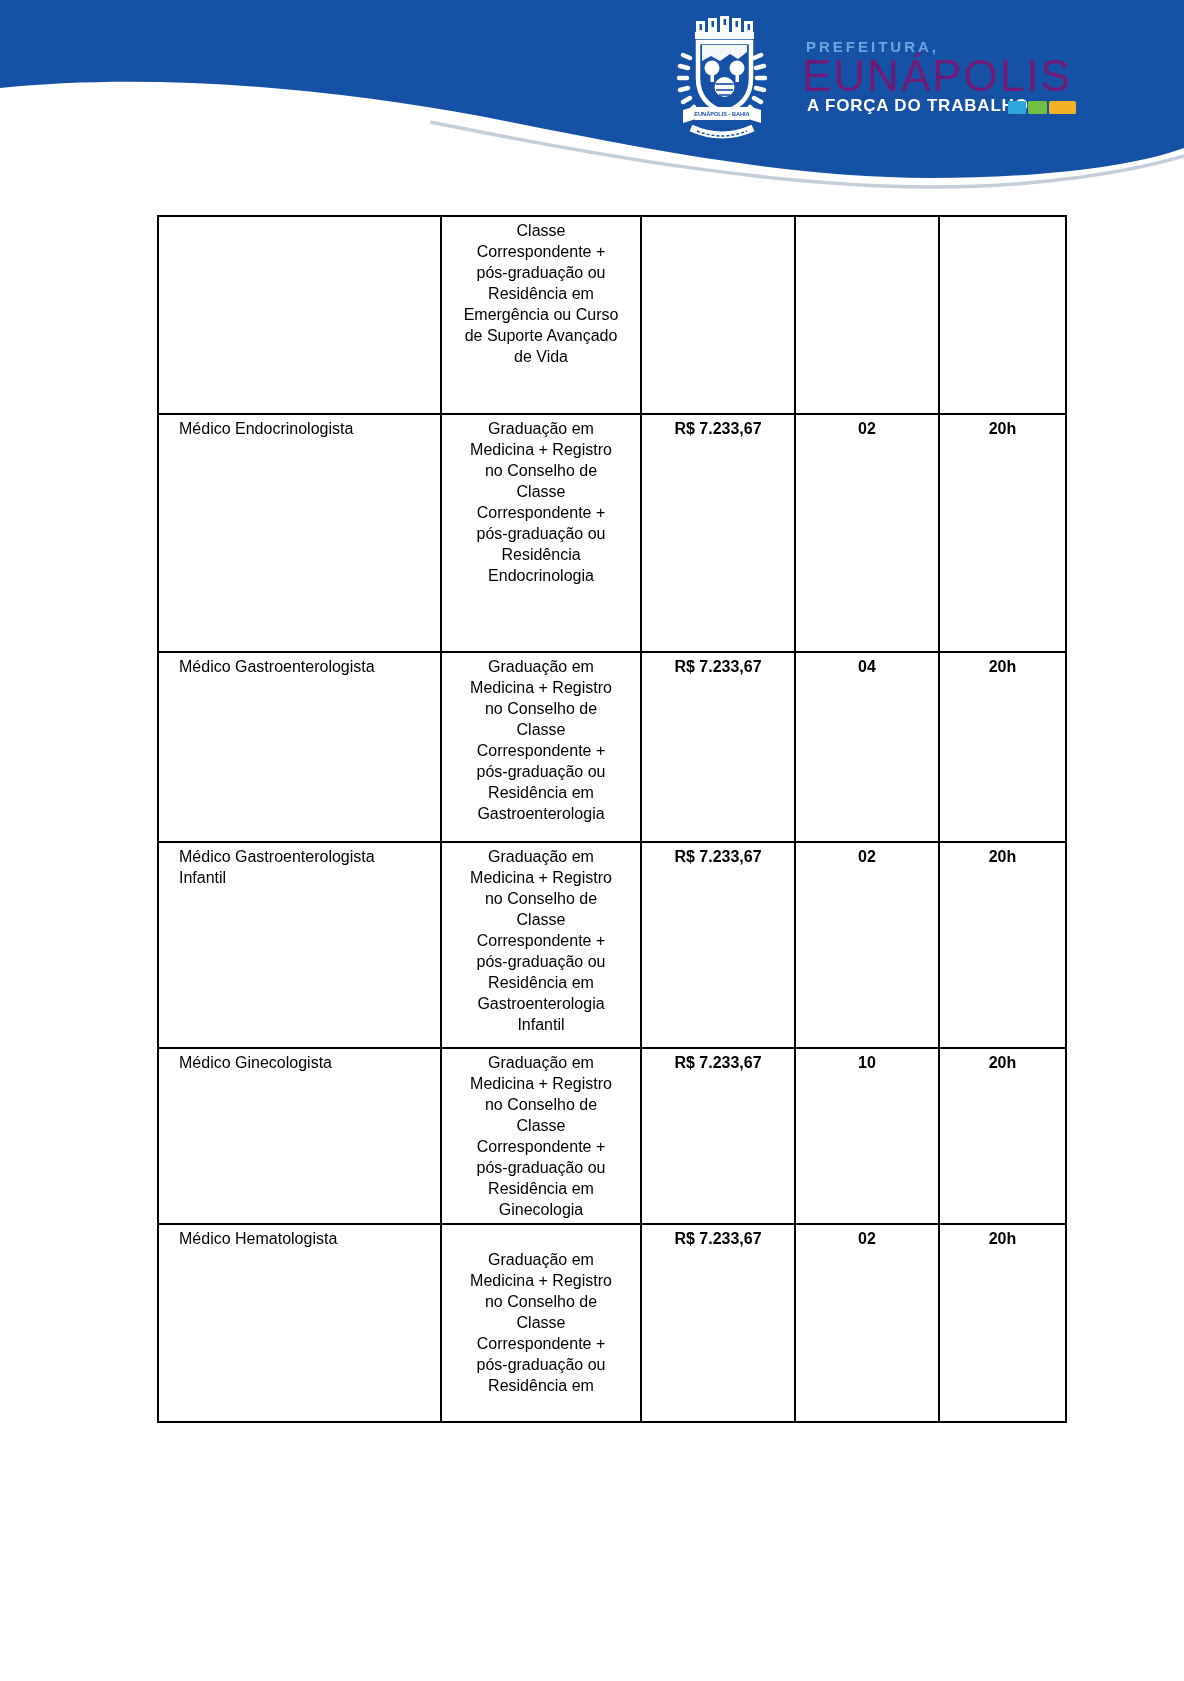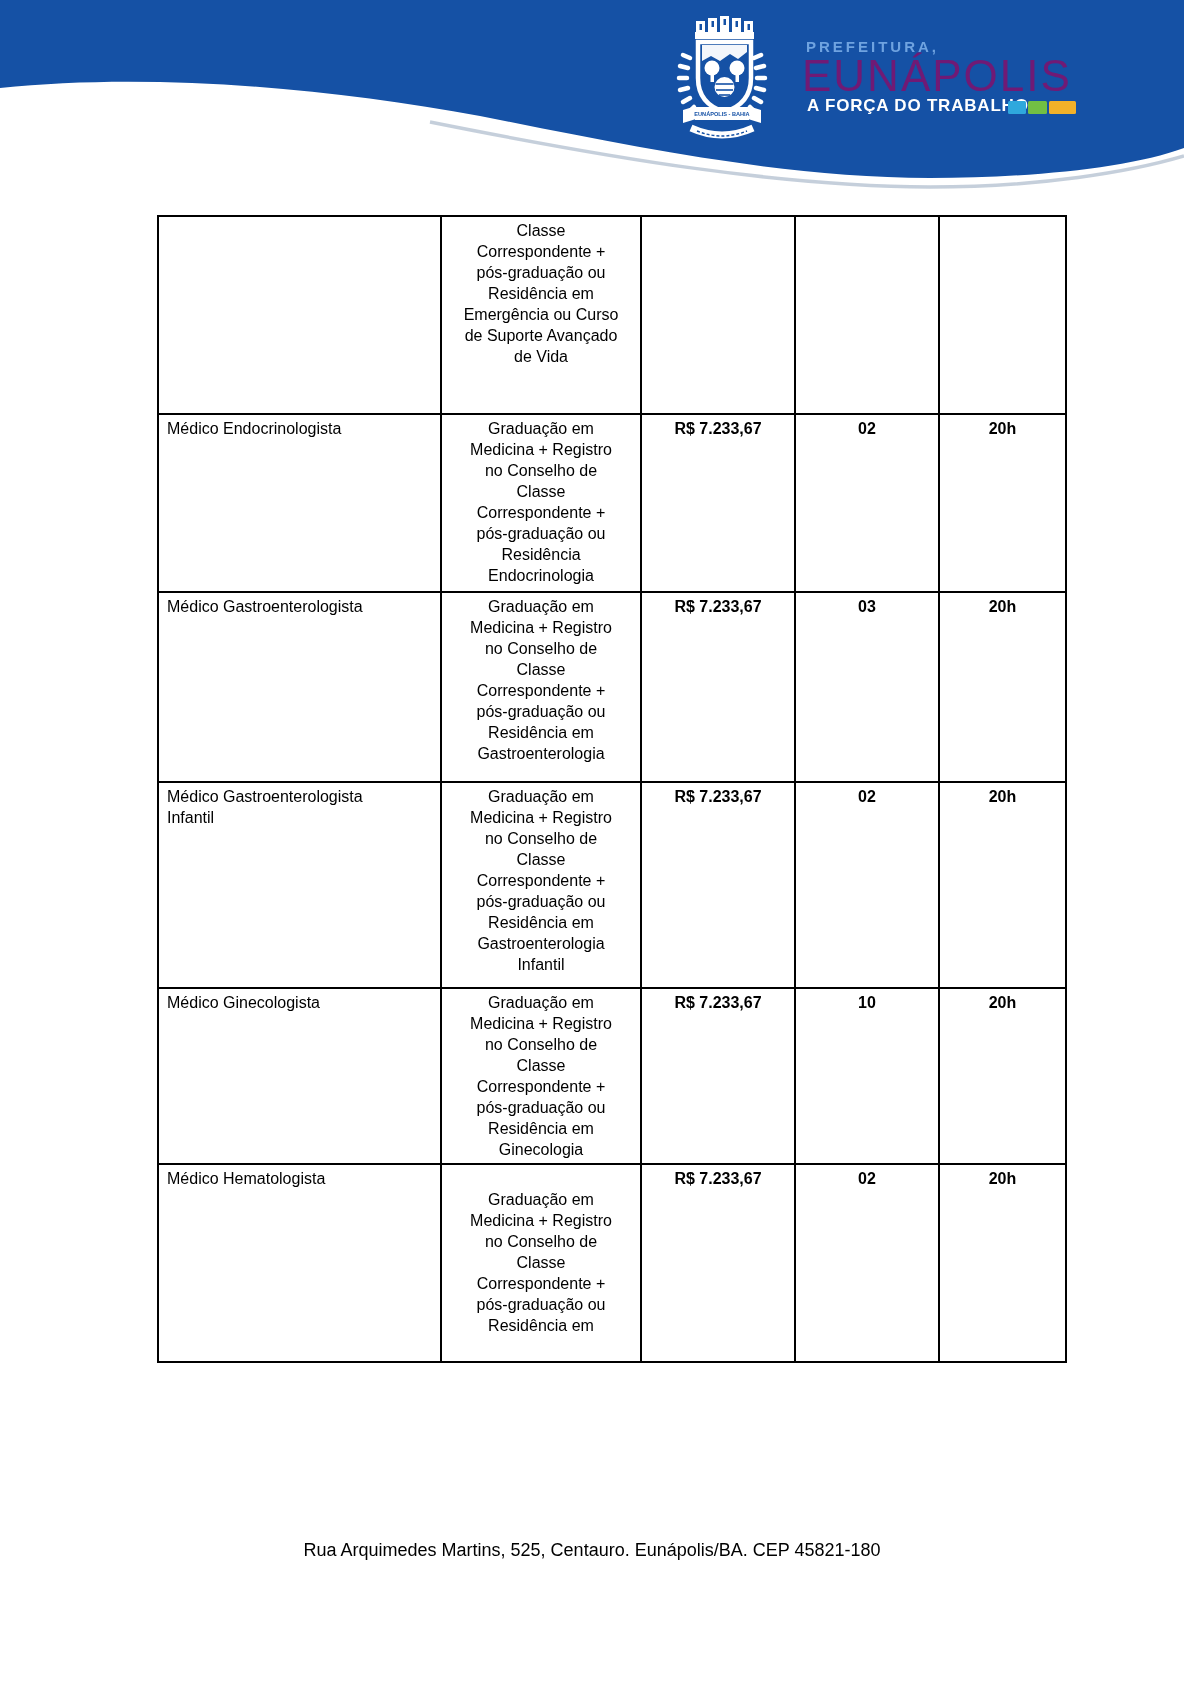--- a/index.html
+++ b/index.html
@@ -29,21 +29,21 @@
   .bar-lb{width:18px;background:#2fa8dd;}
   .bar-gr{width:19px;background:#72bf44;}
   .bar-yl{width:27px;background:#f2b129;}
   
   table.positions{
     position:absolute;left:157px;top:215px;width:908px;
     border-collapse:collapse;table-layout:fixed;
   }
   table.positions td{
     border:2px solid #000;vertical-align:top;
-    font-size:16px;line-height:21px;padding:3px 8px;
+    font-size:16px;line-height:21px;padding:3px 20px;
     overflow:hidden;
   }
   td.pos{text-align:left;padding-left:9px;white-space:pre-line;}
   td.req{text-align:center;white-space:pre-line;}
   td.num{text-align:center;font-weight:bold;}
   .clip{height:148px;overflow:hidden;white-space:pre-line;}
   
   #footer{
     position:absolute;left:0;top:1538px;width:1184px;text-align:center;
     font-size:18px;line-height:25px;color:#000;
@@ -134,21 +134,21 @@
 Correspondente +
 pós-graduação ou
 Residência em
 Emergência ou Curso
 de Suporte Avançado
 de Vida</td>
         <td class="num"></td>
         <td class="num"></td>
         <td class="num"></td>
       </tr>
-      <tr style="height:178px">
+      <tr style="height:238px">
         <td class="pos">Médico Endocrinologista</td>
         <td class="req">Graduação em
 Medicina + Registro
 no Conselho de
 Classe
 Correspondente +
 pós-graduação ou
 Residência
 Endocrinologia</td>
         <td class="num">R$ 7.233,67</td>
@@ -159,21 +159,21 @@
         <td class="pos">Médico Gastroenterologista</td>
         <td class="req">Graduação em
 Medicina + Registro
 no Conselho de
 Classe
 Correspondente +
 pós-graduação ou
 Residência em
 Gastroenterologia</td>
         <td class="num">R$ 7.233,67</td>
-        <td class="num">03</td>
+        <td class="num">04</td>
         <td class="num">20h</td>
       </tr>
       <tr style="height:206px">
         <td class="pos">Médico Gastroenterologista
 Infantil</td>
         <td class="req">Graduação em
 Medicina + Registro
 no Conselho de
 Classe
 Correspondente +
@@ -211,16 +211,15 @@
 Residência em</div>
         </td>
         <td class="num">R$ 7.233,67</td>
         <td class="num">02</td>
         <td class="num">20h</td>
       </tr>
     </tbody>
   </table>
 
   <div id="footer">
-    <div>Rua Arquimedes Martins, 525, Centauro. Eunápolis/BA. CEP 45821-180</div>
   </div>
 
 </div>
 
 </body></html>

